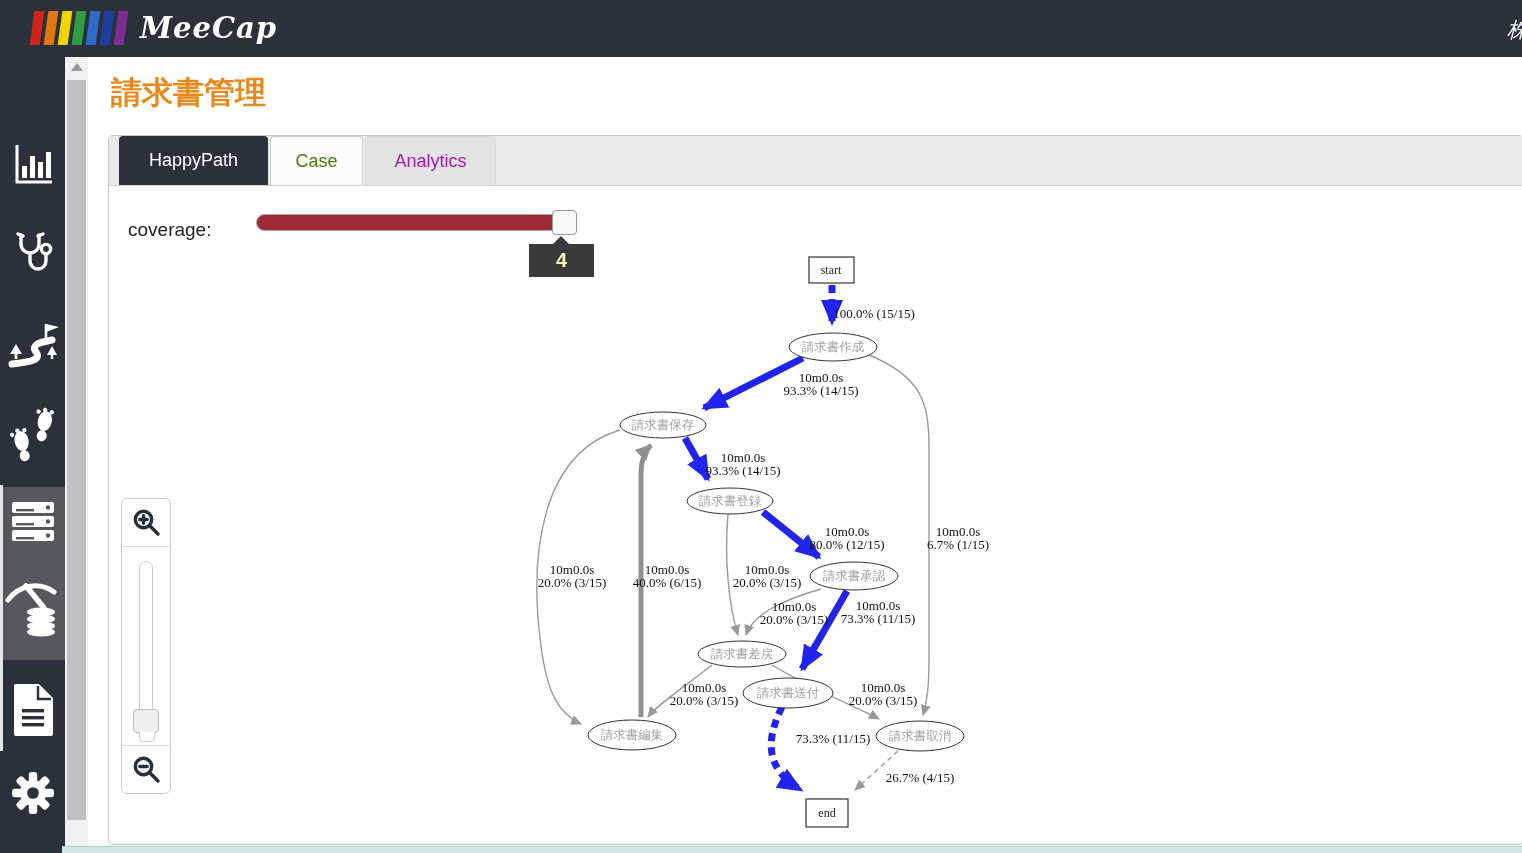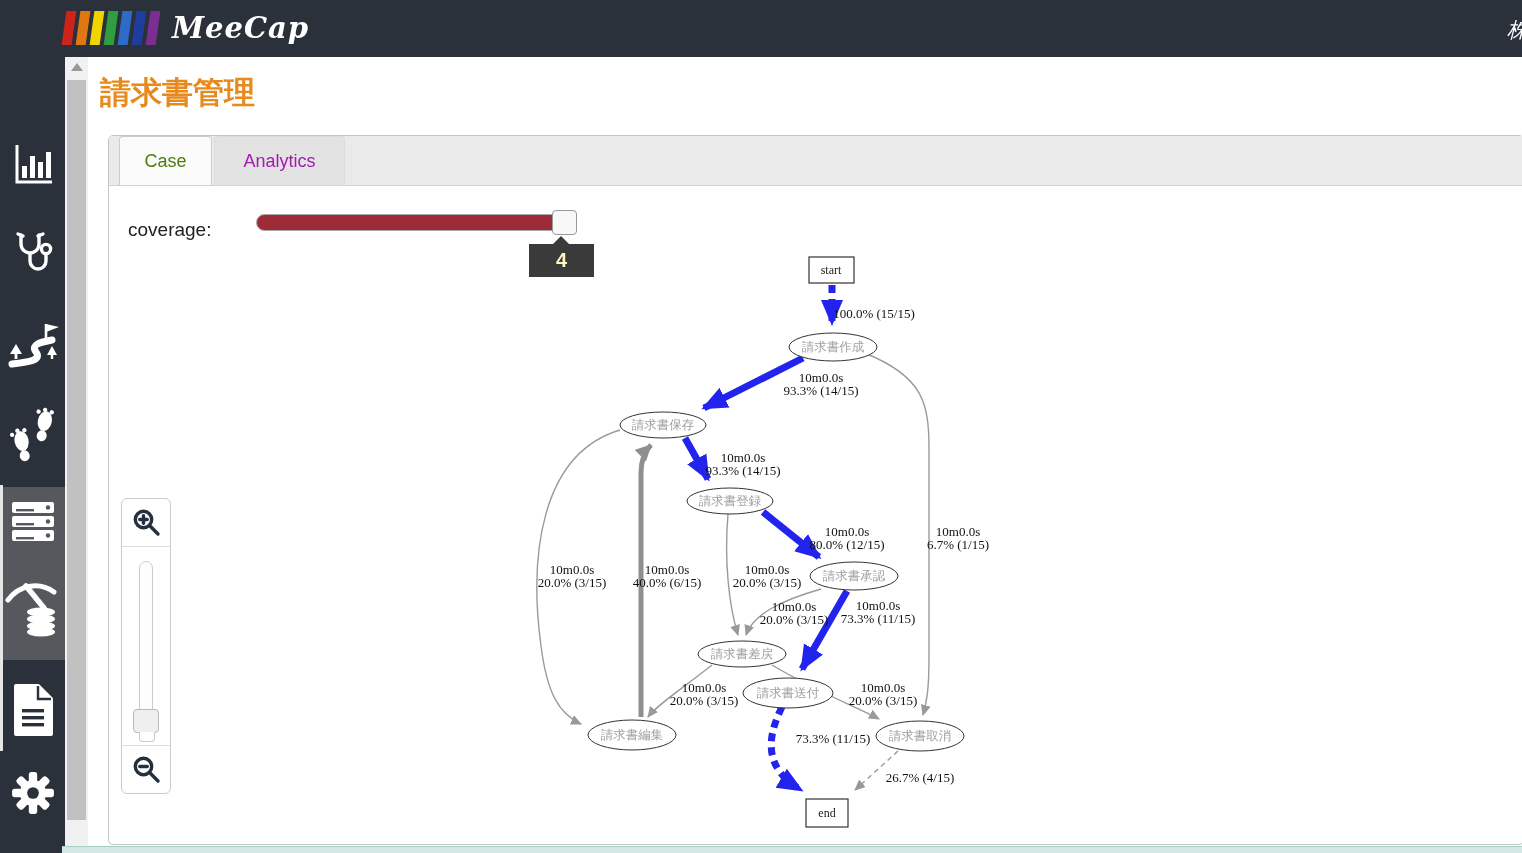--- a/index.html
+++ b/index.html
@@ -1,41 +1,41 @@
 <!DOCTYPE html>
 <html><head>
 <meta charset="utf-8">
 <style>
   * { margin:0; padding:0; box-sizing:border-box; }
   html,body { width:1522px; height:853px; overflow:hidden; background:#fff;
               font-family:"Liberation Sans", sans-serif; }
 
   
   .header { position:absolute; left:0; top:0; width:1522px; height:57px; background:#2b313a; z-index:30; }
-  .logo { position:absolute; left:32px; top:11px; display:flex; align-items:center;margin-left:32px; }
+  .logo { position:absolute; left:32px; top:11px; display:flex; align-items:center; }
   .logo-bars { display:flex; gap:4px; transform:skewX(-8deg); margin-right:14px; }
   .logo-bars span { width:10px; height:34px; display:block; }
   .brand { color:#fff; font-family:"DejaVu Serif","Liberation Serif",serif; font-style:italic;
            font-weight:bold; font-size:29px; letter-spacing:1px; line-height:34px; }
   .header-right { position:absolute; right:-6px; top:16px; color:#fff; font-style:italic; font-size:21px; }
 
   
   .sidebar { position:absolute; left:0; top:57px; width:65px; height:796px; background:#2b313a; z-index:25; }
   .sidebar .active-block { position:absolute; left:0; top:430px; width:65px; height:173px; background:#55585c; }
   .sidebar .edge-strip { position:absolute; left:0; top:428px; width:3px; height:266px; background:#e6e6e6; }
   .side-icon { position:absolute; left:0; width:65px; display:flex; justify-content:center; }
 
   
   .vscroll { position:absolute; left:65px; top:57px; width:23px; height:796px; background:#f1f1f1; z-index:24; }
   .vscroll .up { position:absolute; left:0; top:0; width:23px; height:20px; display:flex; align-items:center; justify-content:center; }
   .vscroll .up i { width:0; height:0; border-left:6px solid transparent; border-right:6px solid transparent; border-bottom:8px solid #9a9a9a; }
   .vscroll .thumb { position:absolute; left:2px; top:23px; width:19px; height:740px; background:#c1c1c1; }
 
   
-  .page-title { position:absolute; left:100px; top:72px; font-size:31px; font-weight:bold; color:#e88a1b; z-index:10; }
+  .page-title { position:absolute; left:111px; top:72px; font-size:31px; font-weight:bold; color:#e88a1b; z-index:10; }
 
   .panel { position:absolute; left:108px; top:135px; right:-2px; height:710px; background:#fff;
            border:1px solid #c5c5c5; border-radius:5px; z-index:5; }
 
   .tabbar { position:absolute; left:0; top:0; right:0; height:50px; background:#eaeaea;
             border-bottom:1px solid #d2d2d2; border-radius:5px 0 0 0; display:flex; padding-left:10px; }
   .tab { height:49px; display:flex; align-items:center; justify-content:center; font-size:18px;
          border-radius:4px 4px 0 0; margin-right:2px; cursor:default; }
   .tab-active { width:149px; background:#2b313a; color:#fff; }
   .tab-normal { width:93px; background:#fbfbfb; color:#4d7c0f; border:1px solid #ccc; border-bottom:none; }
@@ -208,20 +208,21 @@
       <i></i>
     </div>
   <div class="thumb"></div>
 </div>
 
 <h1 class="page-title">請求書管理</h1>
 
 <div class="panel">
 
   <div class="tabbar">
+    <div class="tab tab-active">HappyPath</div>
     <div class="tab tab-normal">Case</div>
     <div class="tab tab-disabled">Analytics</div>
   </div>
 
   <div class="coverage-label">coverage:</div>
   <div class="cov-track">
     <div class="cov-handle"></div>
   </div>
   <div class="cov-tooltip">
     <i class="notch"></i>

